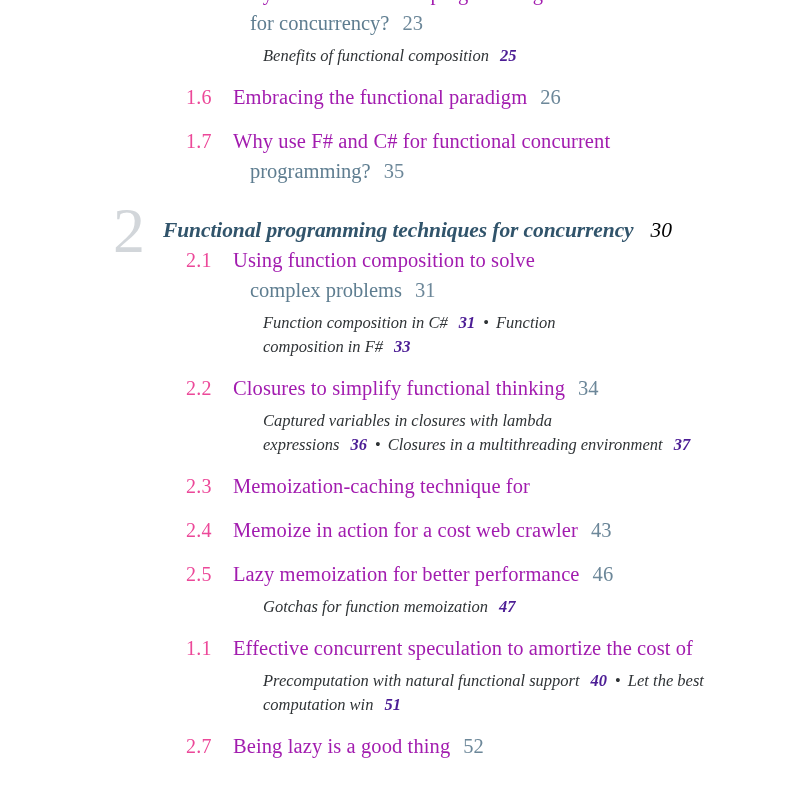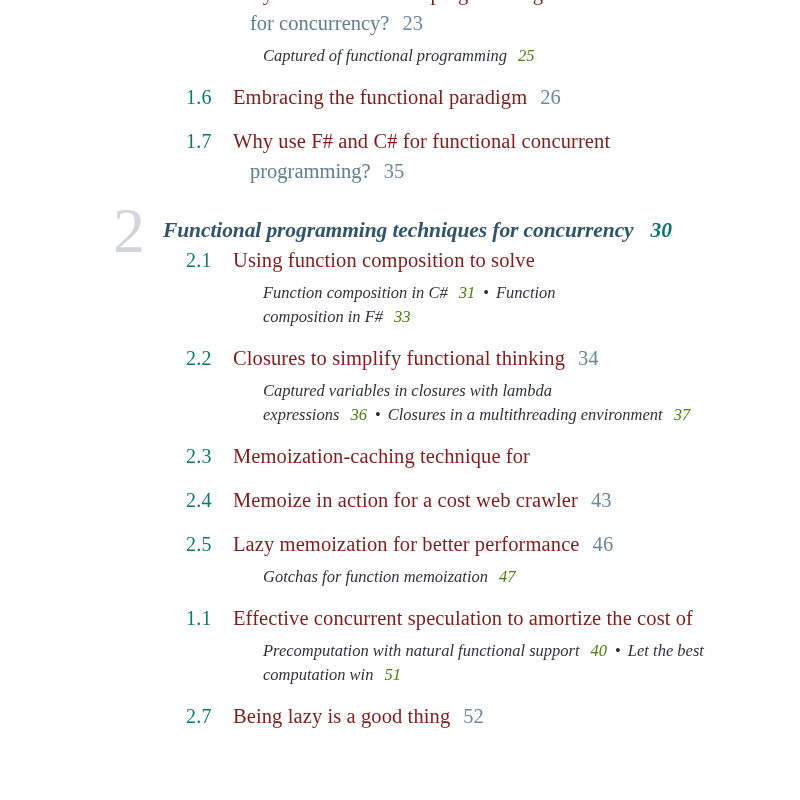--- a/index.html
+++ b/index.html
@@ -32,27 +32,27 @@
     color: #5e7d90;
     font-size: 20.5px;
     line-height: 30px;
     letter-spacing: .1px;
   }
   .sec-num {
     position: absolute;
     left: 186px;
     top: 0;
     width: 46px;
-    color: #0f766e;
+    color: #ec4899;
     font-size: 20px;
     line-height: 30px;
     letter-spacing: .2px;
   }
   .sec-title {
-    color: #7f1d1d;
+    color: #a21caf;
   }
   .sec-cont {            
     padding-left: 250px;
     color: #5e7d90;
     font-size: 20.5px;
     line-height: 30px;
   }
   .pg {
     color: #6c8799;
     margin-left: 13px;
@@ -62,22 +62,22 @@
   
   .sub {
     padding-left: 263px;
     padding-right: 8px;
     color: #2f3336;
     font-style: italic;
     font-size: 16.5px;
     line-height: 24px;
   }
   .sub .pg {
-    color: #4d7c0f;
-    font-weight: normal;
+    color: #4c1d95;
+    font-weight: bold;
     margin-left: 11px;
   }
   .sub .dot {
     color: #2f3336;
     margin: 0 7px 0 8px;
     font-style: normal;
   }
 
   
   .chapter {
@@ -98,22 +98,22 @@
     padding-left: 163px;
     padding-right: 10px;
     font-style: italic;
     font-weight: bold;
     font-size: 21.5px;
     line-height: 30px;
     color: #31546b;
     letter-spacing: -.1px;
   }
   .chap-title-row .pg {
-    color: #0f766e;
-    font-weight: bold;
+    color: #000000;
+    font-weight: normal;
     margin-left: 17px;
   }
 
   
   .gap-sec  { height: 14px; }
   .gap-sub  { height: 6px;  }
   .gap-chap { height: 29px; }
 </style>
 </head>
 <body>
@@ -123,21 +123,21 @@
   <div style="position:relative;">
     <div class="sec-row" style="margin-top:-22px;">
       <span class="sec-num">1.5</span>
       <span class="sec-title">Why choose functional programming</span>
     </div>
     <div class="sec-cont">
       <span>for concurrency?</span><span class="pg">23</span>
     </div>
     <div class="gap-sub"></div>
     <div class="sub">
-      <span>Captured of functional programming</span><span class="pg">25</span>
+      <span>Benefits of functional composition</span><span class="pg">25</span>
     </div>
   </div>
 
   <div class="gap-sec"></div>
 
   <div>
     <div class="sec-row">
       <span class="sec-num">1.6</span>
       <span class="sec-title">Embracing the functional paradigm</span><span class="pg">26</span>
     </div>
@@ -159,20 +159,21 @@
 
   <div class="chapter">
     <div class="chap-num">2</div>
     <div class="chap-title-row">
       <span>Functional programming techniques for concurrency</span><span class="pg">30</span>
     </div>
 
     <div id="sections-host">
         <div>
           <div class="sec-row"><span class="sec-num">2.1</span><span class="sec-title">Using function composition to solve</span></div>
+          <div class="sec-cont"><span>complex problems</span><span class="pg">31</span></div>
           <div class="gap-sub"></div>
           <div class="sub"><span>Function composition in C#</span><span class="pg">31</span><span class="dot">•</span><span>Function</span></div>
           <div class="sub"><span>composition in F#</span><span class="pg">33</span></div>
         </div>
         <div class="gap-sec"></div>
         <div>
           <div class="sec-row"><span class="sec-num">2.2</span><span class="sec-title">Closures to simplify functional thinking</span><span class="pg">34</span></div>
           <div class="gap-sub"></div>
           <div class="sub"><span>Captured variables in closures with lambda</span></div>
           <div class="sub"><span>expressions</span><span class="pg">36</span><span class="dot">•</span><span>Closures in a multithreading environment</span><span class="pg">37</span></div>

